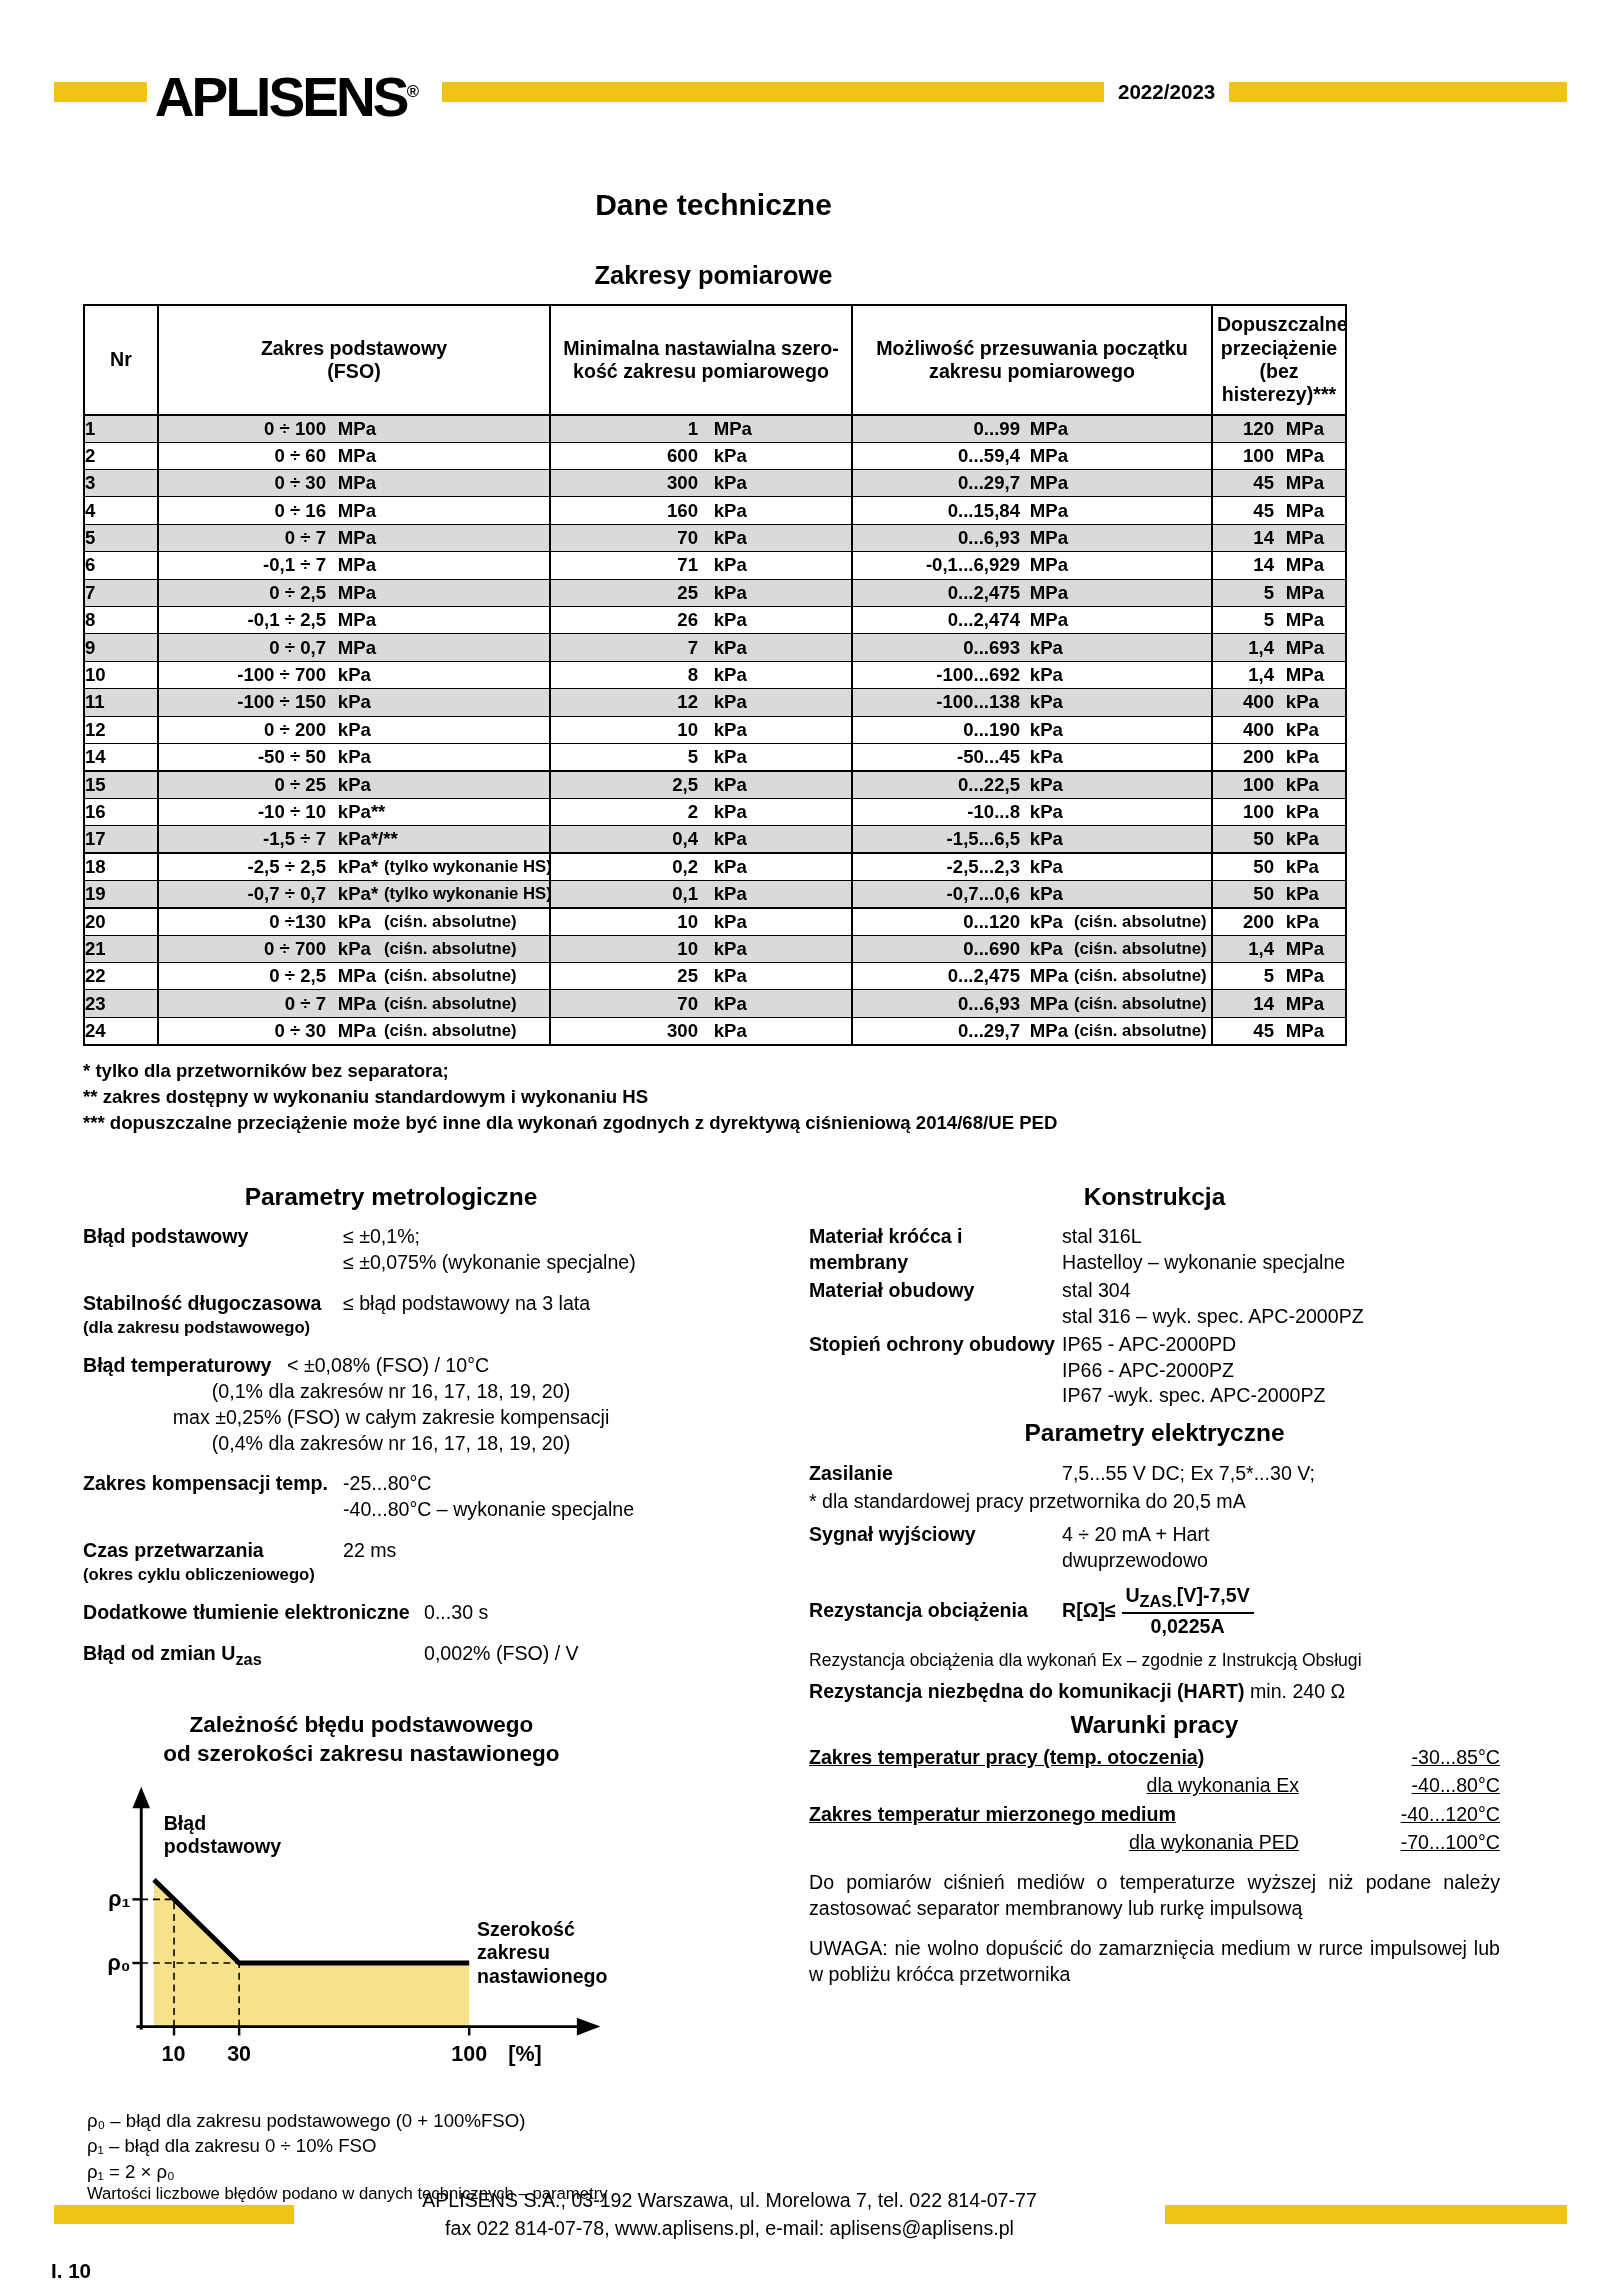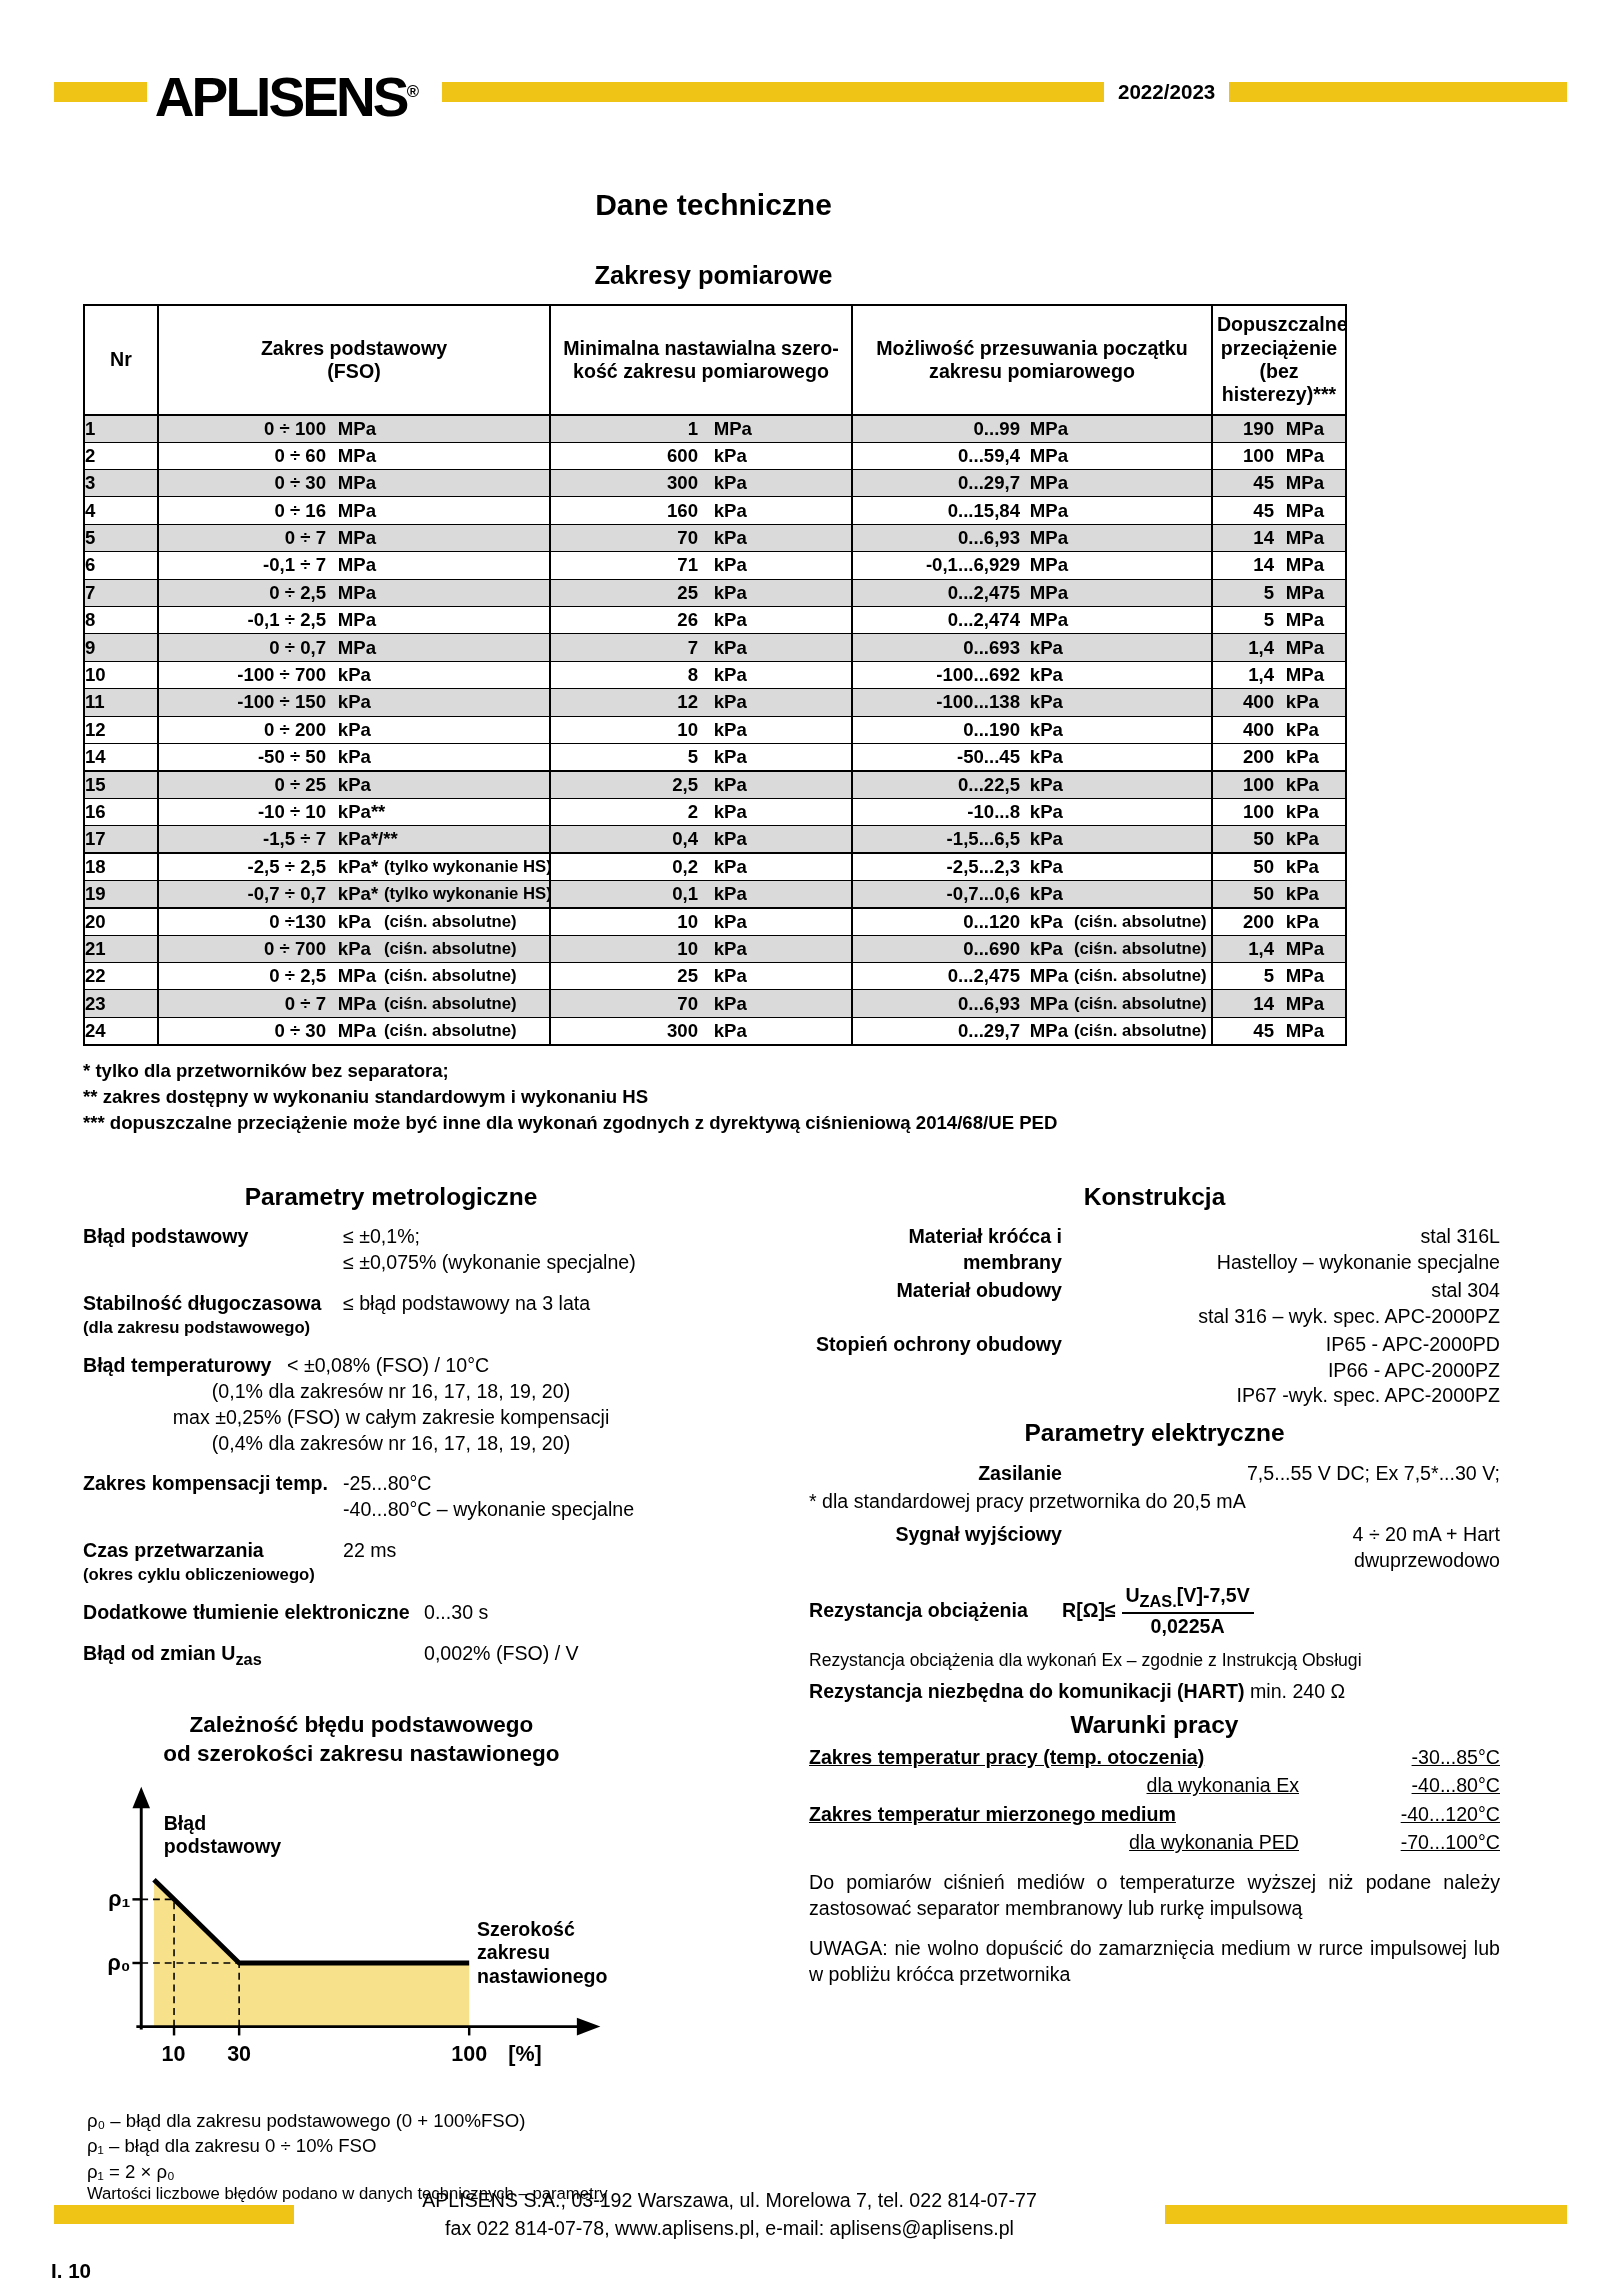--- a/index.html
+++ b/index.html
@@ -72,21 +72,21 @@
   .chart-block{width:549px;margin:41px 0 0 3.9px;}
   .chart-title{text-align:center;font-size:22.5px;font-weight:700;line-height:1.25;}
   svg.errchart{display:block;margin-top:9.8px;}
   svg.errchart text{font-family:"Liberation Sans",sans-serif;}
   .sv-bold{font-weight:700;}
   .chart-fill{fill:var(--chart-fill);stroke:none;}
   .chart-notes{margin-top:5.9px;font-size:18.6px;line-height:1.35;}
   .chart-notes .small{font-size:16.7px;line-height:1.25;}
 
   
-  .kv{display:flex;margin-bottom:2px;font-size:19.6px;line-height:1.32;text-align:right;}
+  .kv{display:flex;margin-bottom:2px;font-size:19.6px;line-height:1.32;}
   .kv-label{width:253px;flex:none;font-weight:700;}
   .kv-vals{flex:1;}
   .plain-note{font-size:19.6px;line-height:1.32;margin-bottom:2px;}
   .formula-row{display:flex;align-items:center;margin:9.8px 0 11.8px 0;font-size:19.6px;}
   .f-label{width:253px;flex:none;font-weight:700;}
   .f-expr{display:flex;align-items:center;font-weight:700;}
   .frac{display:inline-flex;flex-direction:column;text-align:center;margin-left:5.9px;}
   .frac .num{border-bottom:2px solid #000;padding:0 3.9px 1px 3.9px;}
   .frac .den{padding-top:1px;}
   .ex-note{font-size:17.6px;margin:7.8px 0 9.8px 0;}
@@ -171,21 +171,21 @@
             </div>
           </td>
           <td class="col-shift">
             <div class="cell">
               <span class="val">0...99</span>
               <span class="unit">MPa</span>
             </div>
           </td>
           <td class="col-over">
             <div class="cell">
-              <span class="val">190</span>
+              <span class="val">120</span>
               <span class="unit">MPa</span>
             </div>
           </td>
         </tr>
         <tr>
           <td class="c-nr">2</td>
           <td class="col-range">
             <div class="cell">
               <span class="val">0 ÷ 60</span>
               <span class="unit">MPa</span>

